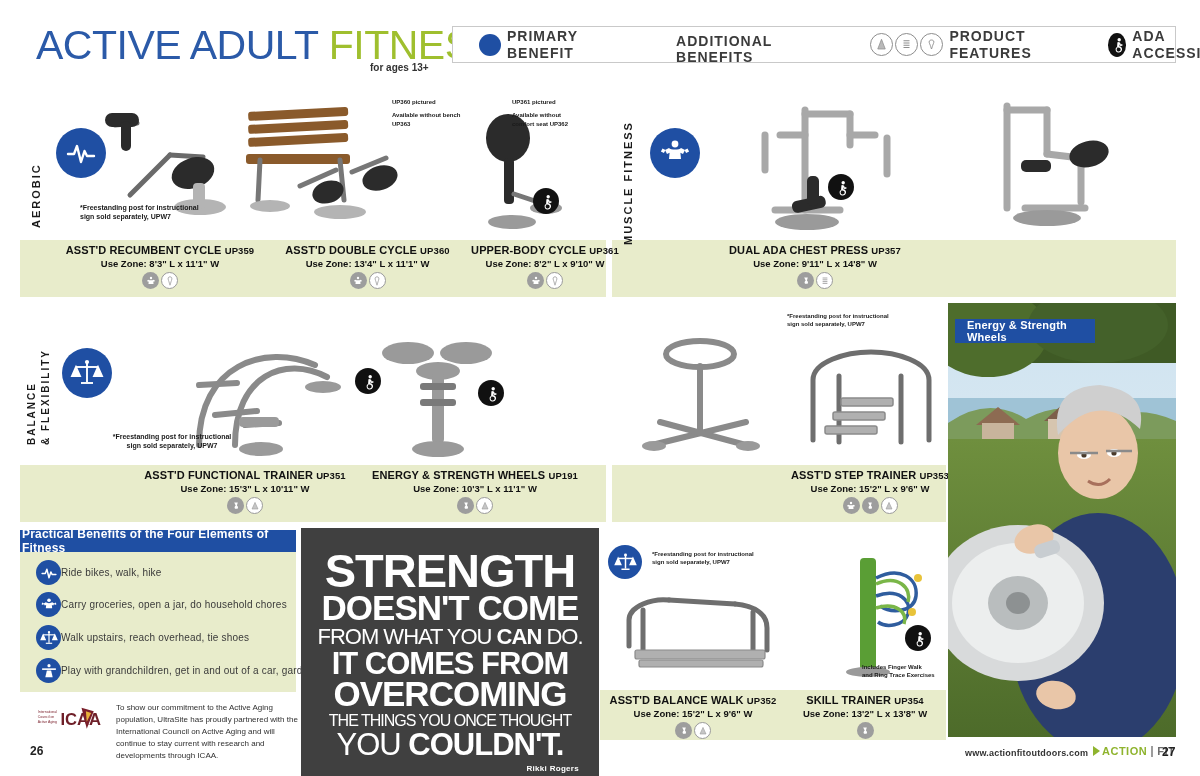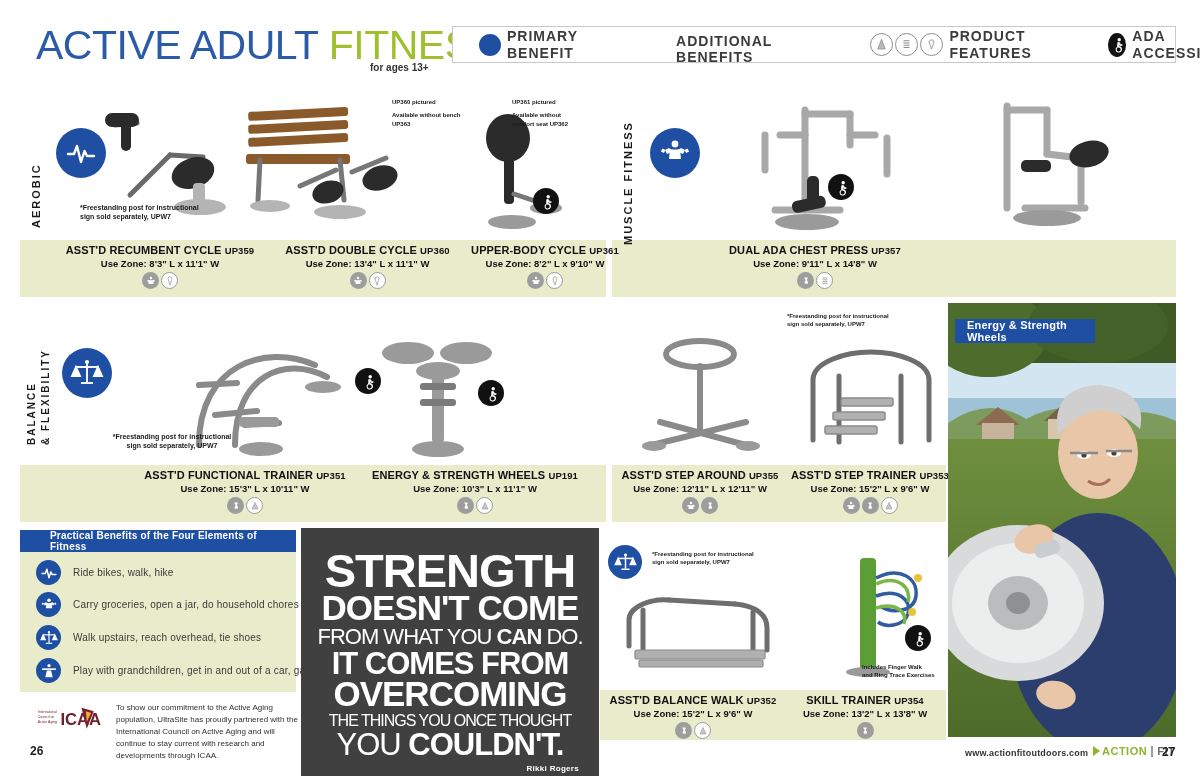--- a/index.html
+++ b/index.html
@@ -52,24 +52,24 @@
   
   .ada-badge { position: absolute; width: 26px; height: 26px; border-radius: 50%; background: #111;
                display: flex; align-items: center; justify-content: center; }
 
   .bigcircle { position: absolute; border-radius: 50%; background: #1f4fa3; display: flex; align-items: center; justify-content: center; }
 
   .note { position: absolute; font-size: 7px; font-weight: 700; color: #1a1a1a; line-height: 1.35; }
   .note-sm { position: absolute; font-size: 6px; font-weight: 700; color: #1a1a1a; line-height: 1.4; }
 
   
-  .ben-head { position: absolute; background: #1f4fa3; color: #fff; font-size: 10px; font-weight: 700;
-              display: flex; align-items: center; padding-left: 30px; letter-spacing: .2px; }
+  .ben-head { position: absolute; background: #1f4fa3; color: #fff; font-size: 12px; font-weight: 700;
+              display: flex; align-items: center; padding-left: 2px; letter-spacing: .2px; }
   .ben-body { position: absolute; background: #e8eccb; }
-  .ben-row { position: absolute; display: flex; align-items: center; gap: 12px; }
+  .ben-row { position: absolute; display: flex; align-items: center; }
   .ben-ic { width: 25px; height: 25px; border-radius: 50%; background: #1f4fa3; display: flex; align-items: center; justify-content: center; flex: 0 0 auto; }
   .ben-tx { font-size: 10px; color: #3a3a3a; letter-spacing: .2px; }
 
   
   .quote { position: absolute; background: #404040; color: #fff; overflow: hidden; }
   .qline { text-align: center; font-weight: 700; line-height: .88; letter-spacing: -1px; }
   .qauthor { text-align: right; font-size: 8px; font-weight: 700; padding-right: 12px; margin-top: 6px; letter-spacing: .3px;}
 
   
   .icaa-wrap { position: absolute; display: flex; gap: 10px; }
@@ -499,39 +499,20 @@
           </svg>
         </span>
       <span class="pic outline">
           <svg width="12" height="12" viewBox="0 0 20 20">
             <path d="M10 4 L15 15 L5 15 Z" fill="#c6c6c6" stroke="#9a9a9a" stroke-width="1"></path>
           </svg>
         </span>
     </div>
   </div>
 
-  <div class="prod" style="left:600px; top:469px; width:200px;">
-    <div class="prod-name"><span>ASST'D STEP AROUND</span> <span class="code">UP355</span></div>
-    <div class="prod-zone">Use Zone: 12'11" L x 12'11" W</div>
-    <div class="prod-icons">
-      <span class="pic gray">
-          <svg width="12" height="12" viewBox="0 0 20 20">
-            <g fill="#fff">
-              <circle cx="10" cy="5" r="2"></circle>
-              <path d="M3.5 9 l2.5-1.2 c1 1.2 7 1.2 8 0 L16.5 9 l-1.2 2.4 -1.5-.7 .4 4.3 h-8.4 l.4-4.3 -1.5 .7 z"></path>
-            </g>
-          </svg>
-        </span>
-      <span class="pic gray">
-          <svg width="12" height="12" viewBox="0 0 20 20">
-            <path d="M7 4 h6 l-1.5 5 c2 1.5 2.5 4 1 5.5 h-4 c-1.5-1.5 -1-4 1-5.5 z" fill="#fff"></path>
-          </svg>
-        </span>
-    </div>
-  </div>
 
   <div class="prod" style="left:770px; top:469px; width:200px;">
     <div class="prod-name"><span>ASST'D STEP TRAINER</span> <span class="code">UP353</span></div>
     <div class="prod-zone">Use Zone: 15'2" L x 9'6" W</div>
     <div class="prod-icons">
       <span class="pic gray">
           <svg width="12" height="12" viewBox="0 0 20 20">
             <g fill="#fff">
               <circle cx="10" cy="5" r="2"></circle>
               <path d="M3.5 9 l2.5-1.2 c1 1.2 7 1.2 8 0 L16.5 9 l-1.2 2.4 -1.5-.7 .4 4.3 h-8.4 l.4-4.3 -1.5 .7 z"></path>

